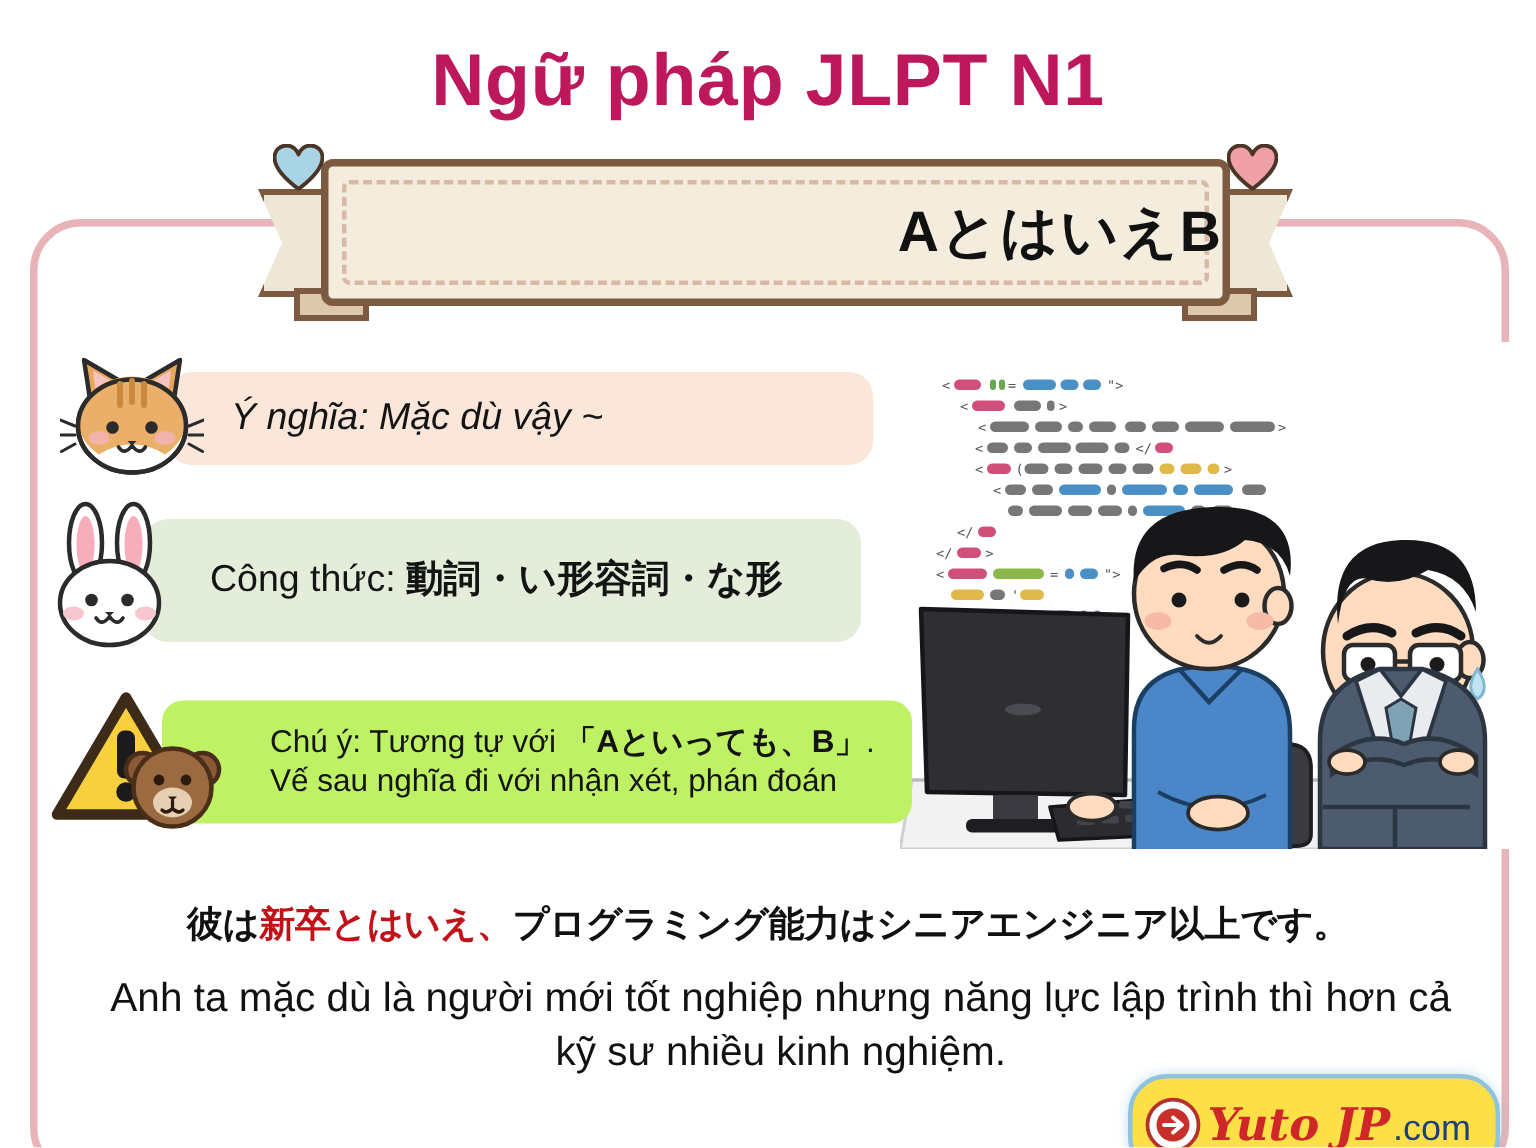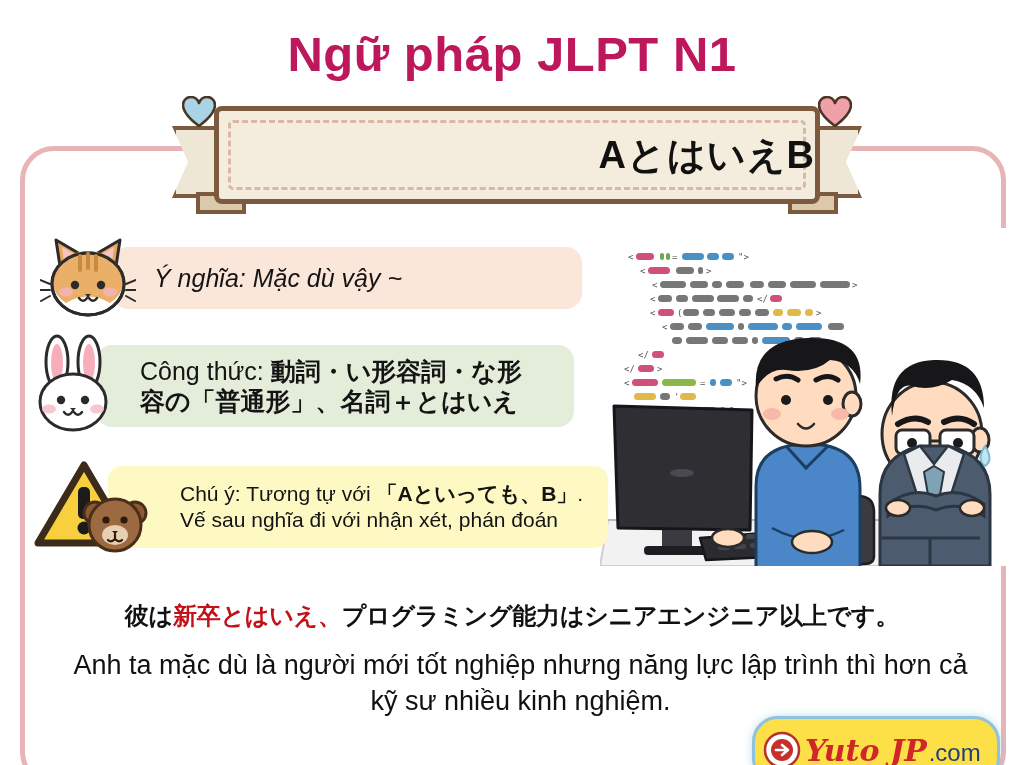--- a/index.html
+++ b/index.html
@@ -171,21 +171,21 @@
     padding-right: 6px;
     border-radius: 16px;
   }
   #row2 .info-text { font-size: 25px; font-weight: bold; }
   #row2 .info-text .vi { font-weight: normal; }
 
   #row3 { left: 32px; top: 455px; }
   #row3 .info-box {
     width: 500px;
     height: 82px;
-    background: #fef9c3;
+    background: #bef264;
     margin-left: -52px;
     padding-left: 72px;
     padding-right: 4px;
     border-radius: 14px;
   }
   #row3 .info-text { font-size: 21px; }
   #row3 .info-text .jp { font-weight: bold; }
 
   
   #illustration {
@@ -325,21 +325,21 @@
         <ellipse cx="49" cy="68" rx="33" ry="28" fill="#ffffff" stroke="#2b2b2b" stroke-width="3"></ellipse>
         <circle cx="37" cy="66" r="4.2" fill="#2b2b2b"></circle>
         <circle cx="61" cy="66" r="4.2" fill="#2b2b2b"></circle>
         <ellipse cx="25" cy="75" rx="7" ry="4.6" fill="#f7c6cf"></ellipse>
         <ellipse cx="73" cy="75" rx="7" ry="4.6" fill="#f7c6cf"></ellipse>
         <path d="M46 74 L52 74 L49 77 Z" fill="#2b2b2b"></path>
         <path d="M49 77 q-5 7 -9 1 M49 77 q5 7 9 1" stroke="#2b2b2b" stroke-width="2.4" fill="none" stroke-linecap="round"></path>
       </svg>
     </div>
     <div class="info-box">
-      <span class="info-text"><span class="vi">Công thức: </span><span>動詞・い形容詞・な形</span><br><span>容の「普通形」、名詞＋とはいえ</span></span>
+      <span class="info-text"><span class="vi">Công thức: </span><span>動詞・い形容詞・な形</span><br></span>
     </div>
   </div>
 
   <div class="info-row" id="row3">
     <div class="info-icon">
       <svg width="128" height="100" viewBox="0 0 128 100">
         <path d="M52 10 L98 88 L6 88 Z" fill="#f7cf3f" stroke="#3d2b1a" stroke-width="7" stroke-linejoin="round"></path>
         <rect x="46" y="32" width="12" height="32" rx="5" fill="#1b1b1b"></rect>
         <circle cx="52" cy="73" r="6.5" fill="#1b1b1b"></circle>
         <circle cx="63" cy="58" r="11" fill="#8a5a37" stroke="#4a2e18" stroke-width="3"></circle>

